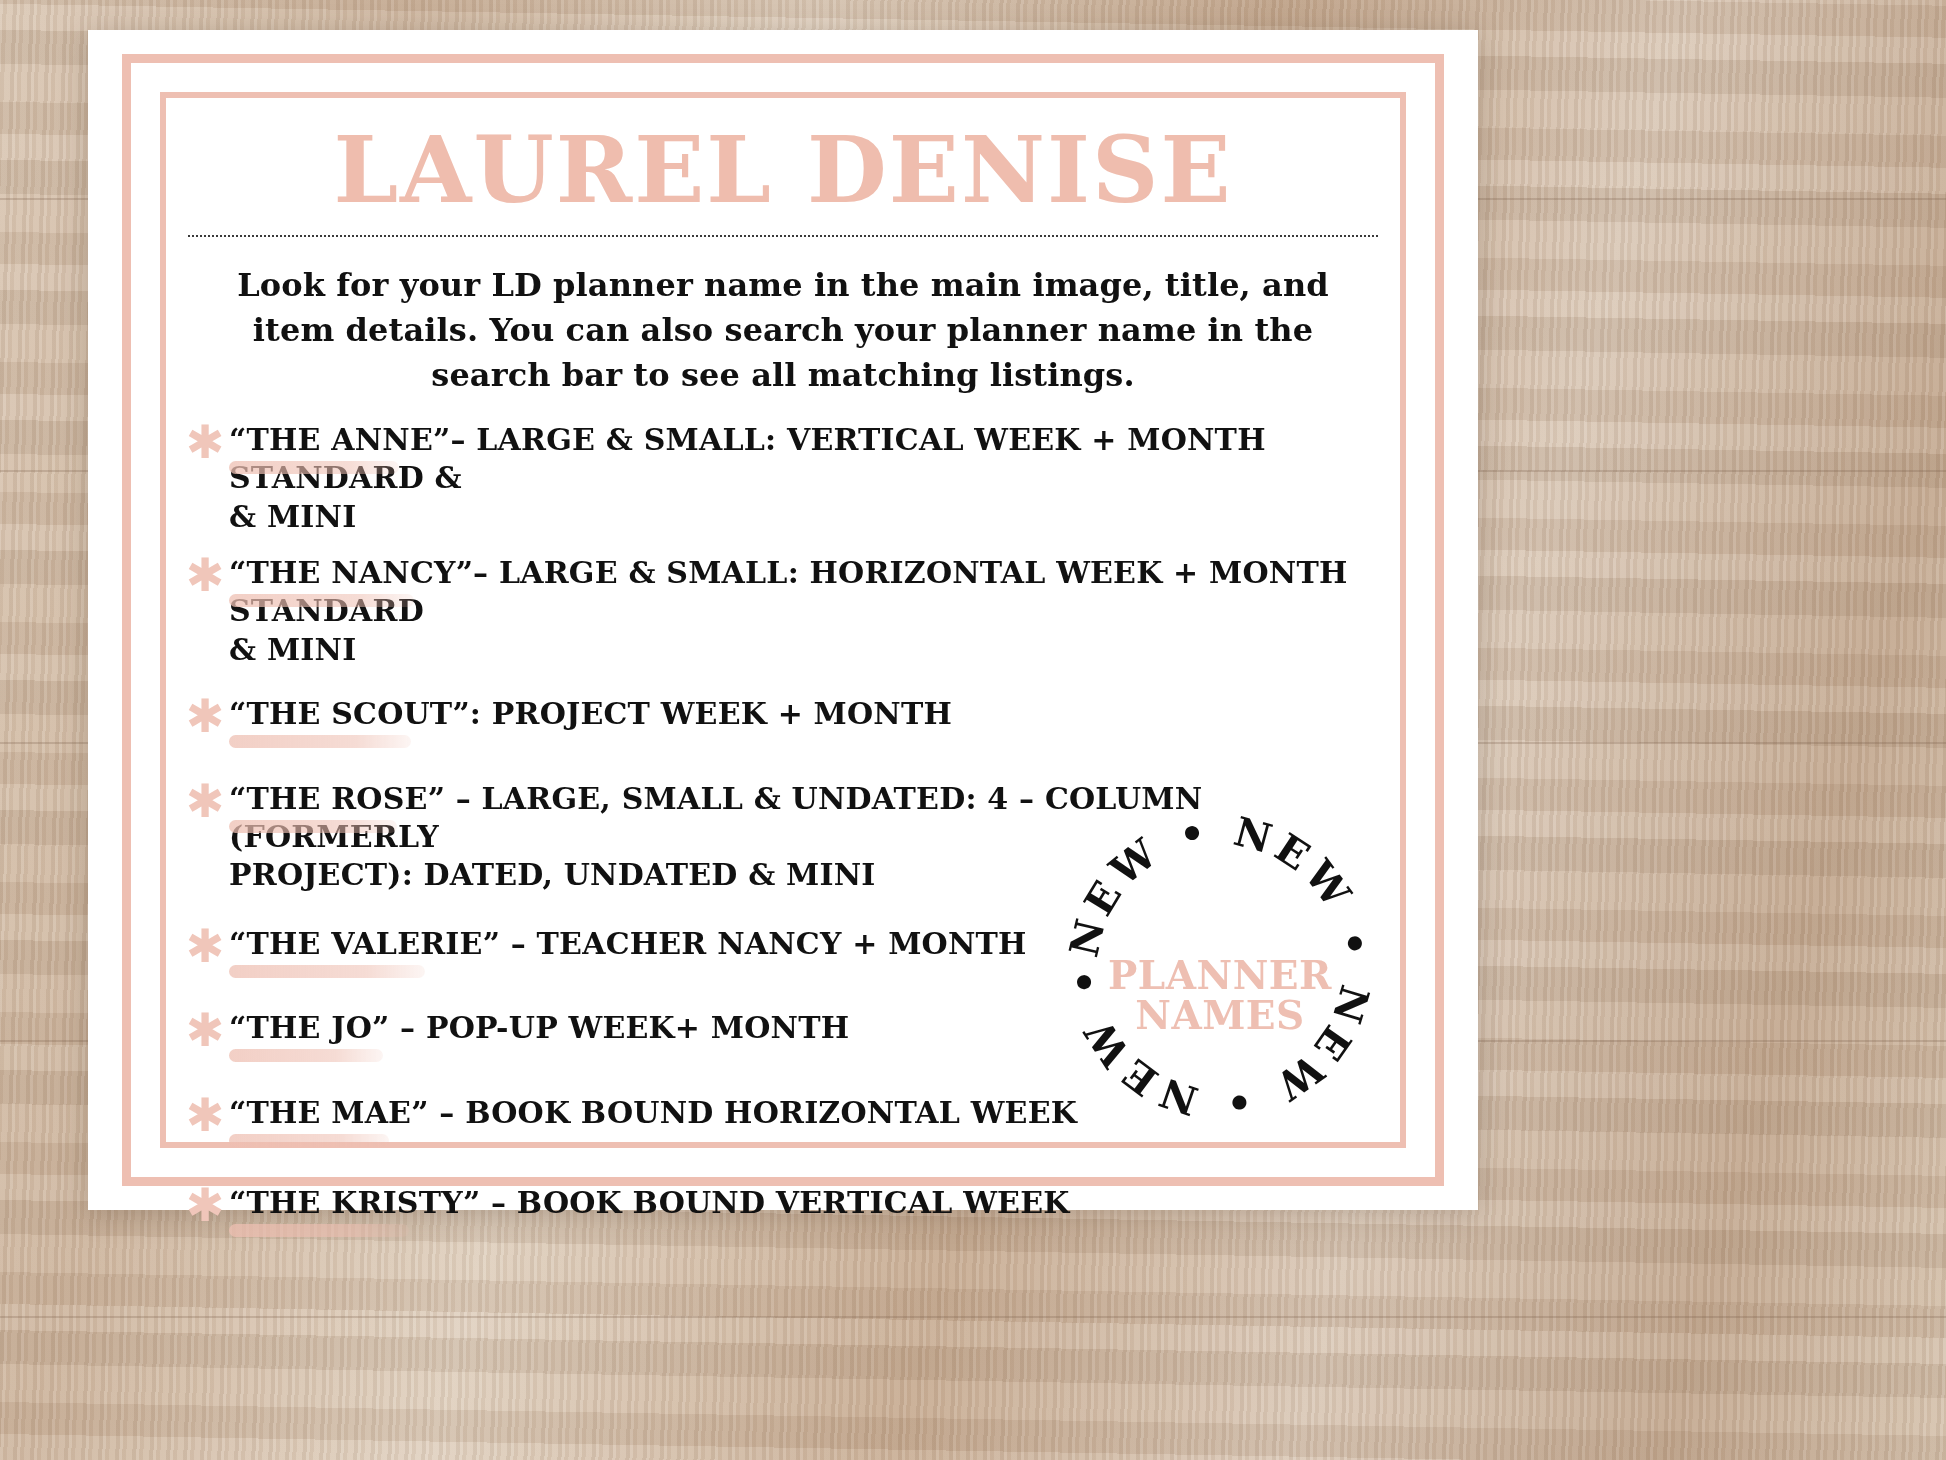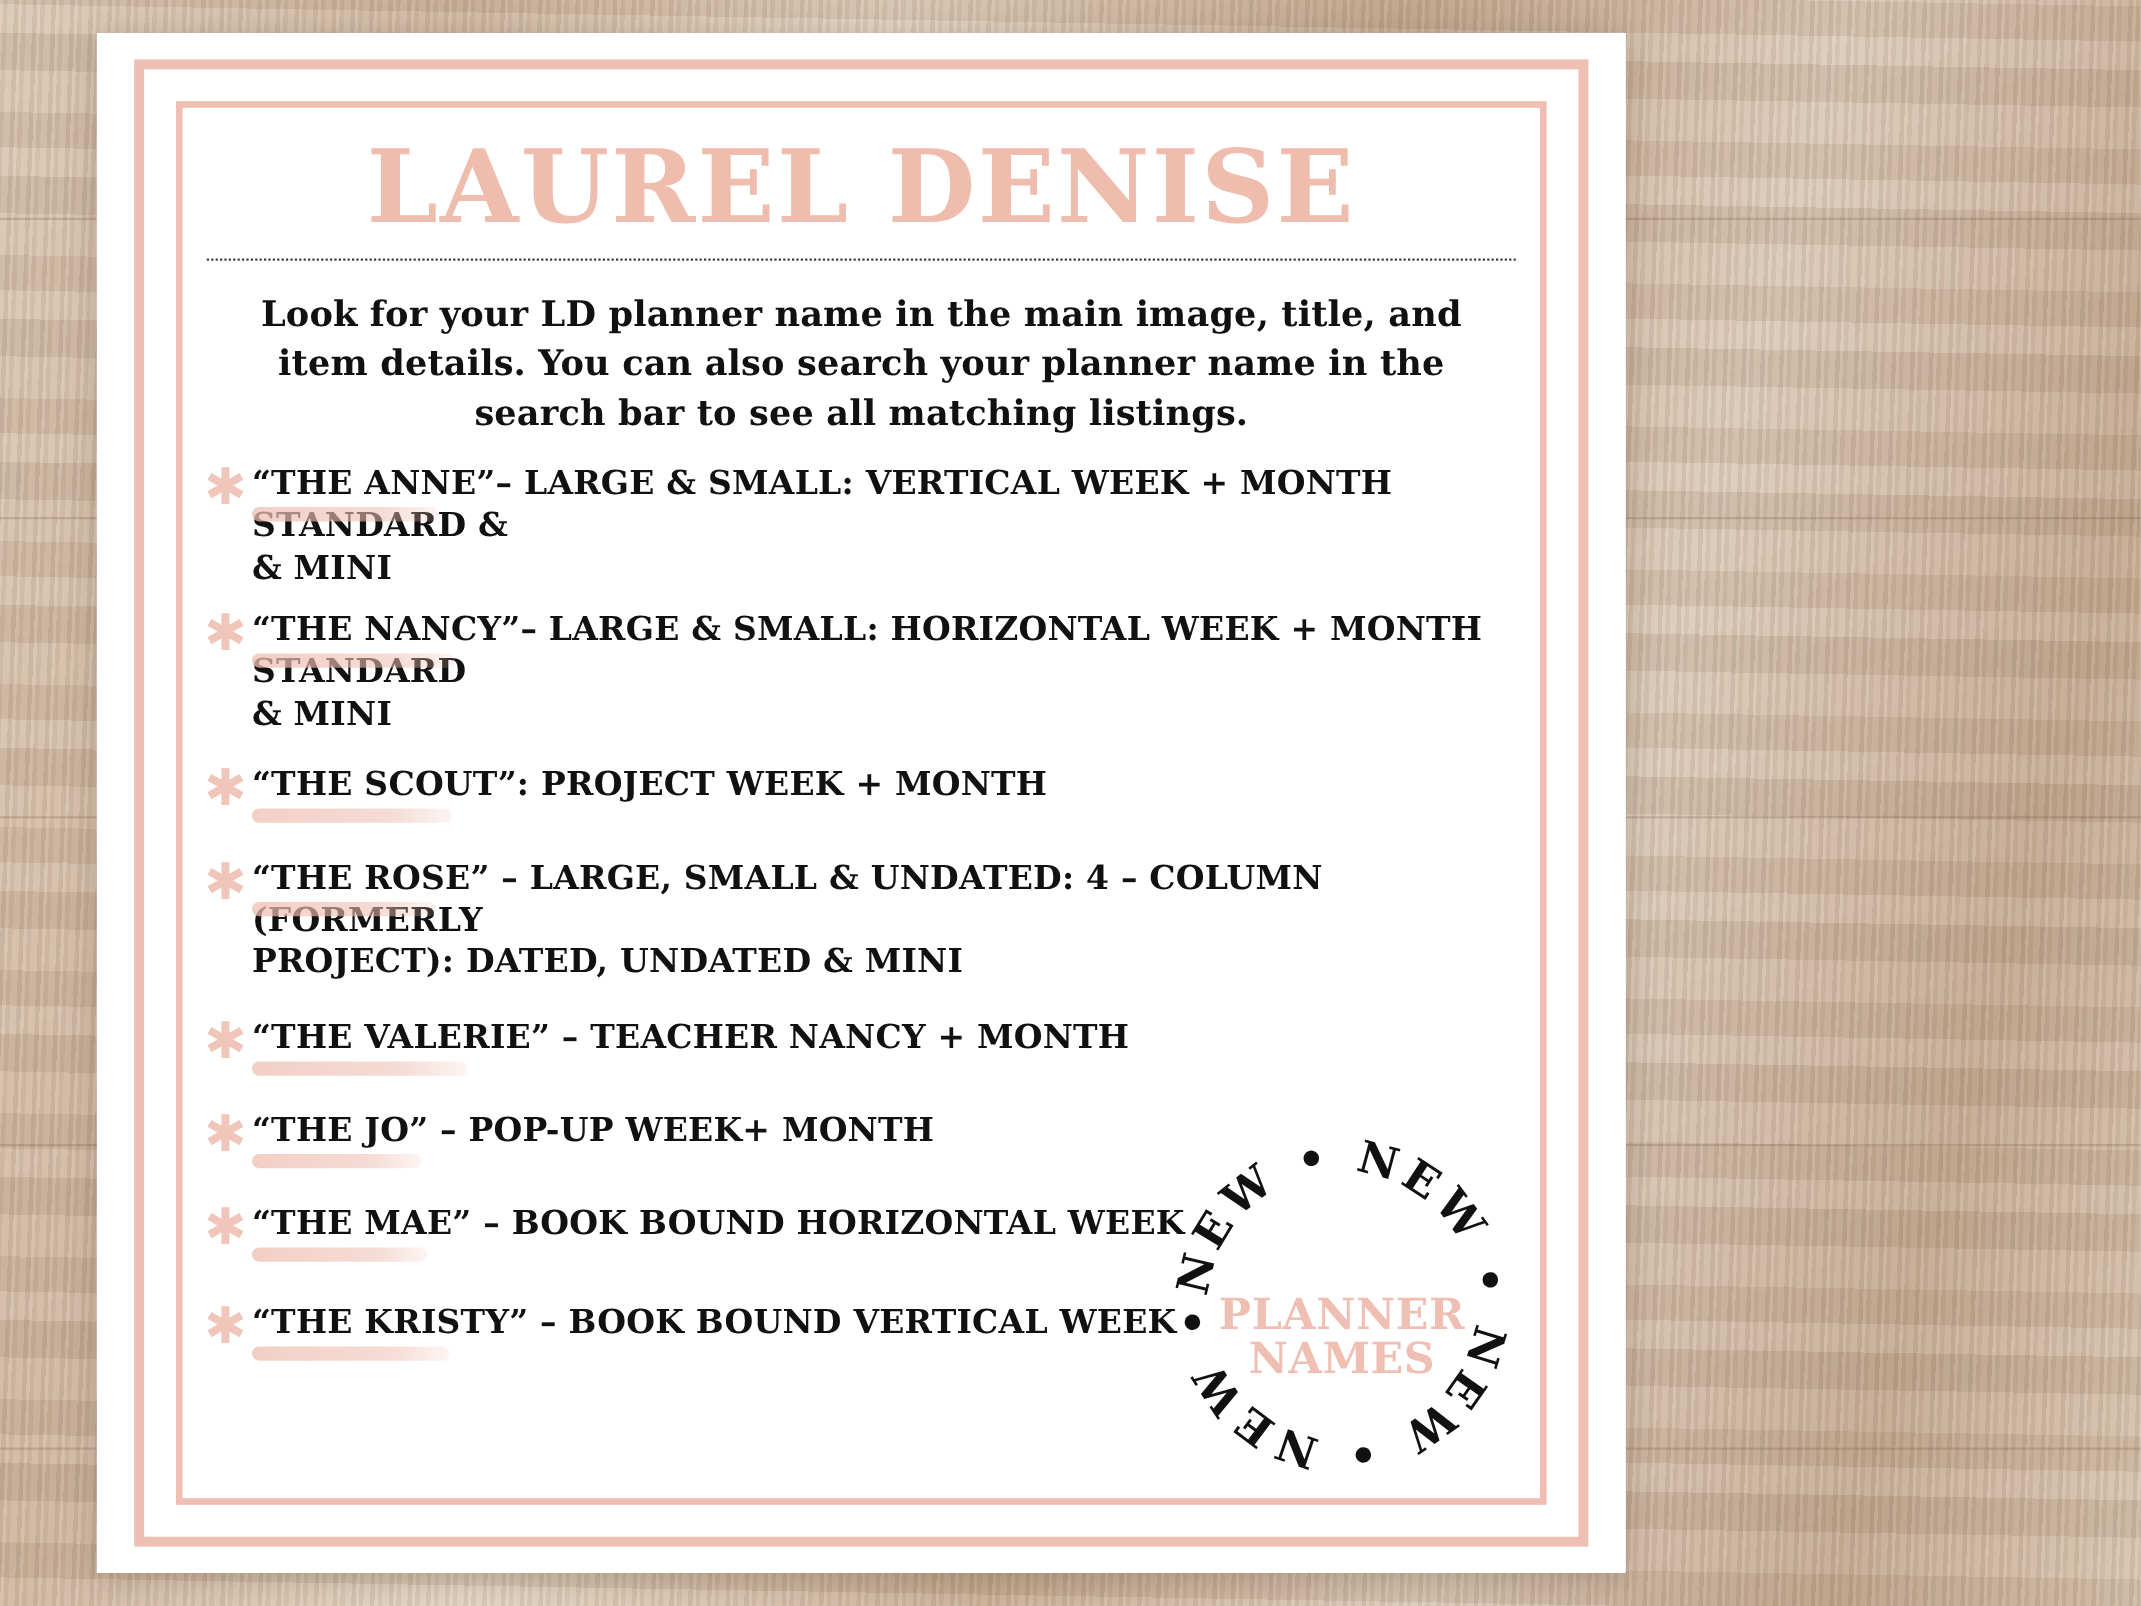--- a/index.html
+++ b/index.html
@@ -45,21 +45,21 @@
     height: 2px;
     background: rgba(120,92,70,0.25);
   }
 
   
   .paper {
     position: absolute;
     left: 88px;
     top: 30px;
     width: 1390px;
-    height: 1400px;
+    height: 1180px;
     background: #ffffff;
     box-shadow: 0 4px 26px rgba(80,60,45,0.25);
   }
 
   .border-outer {
     position: absolute;
     left: 34px;
     top: 24px;
     right: 34px;
     bottom: 24px;

